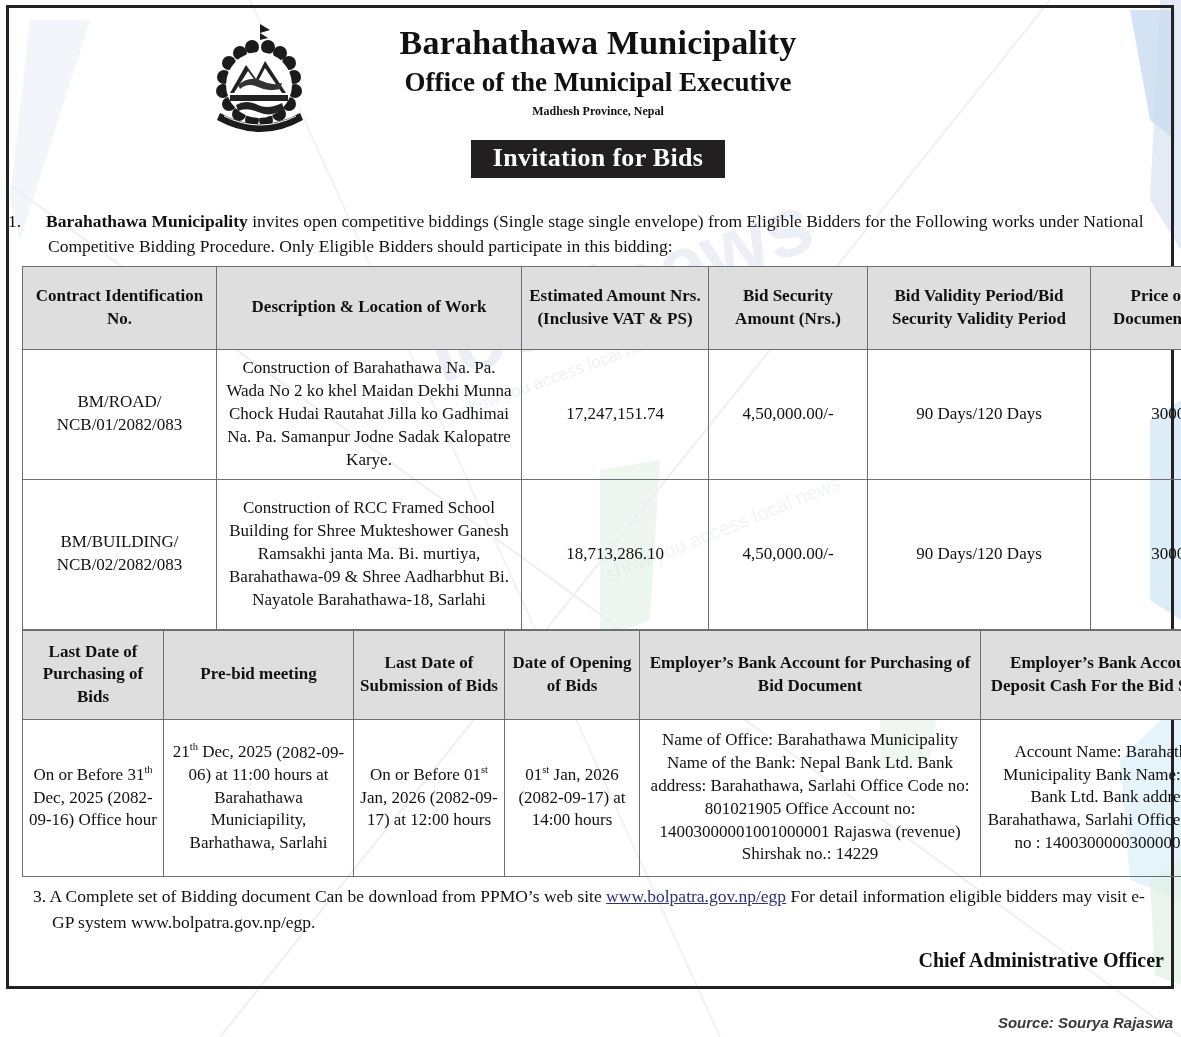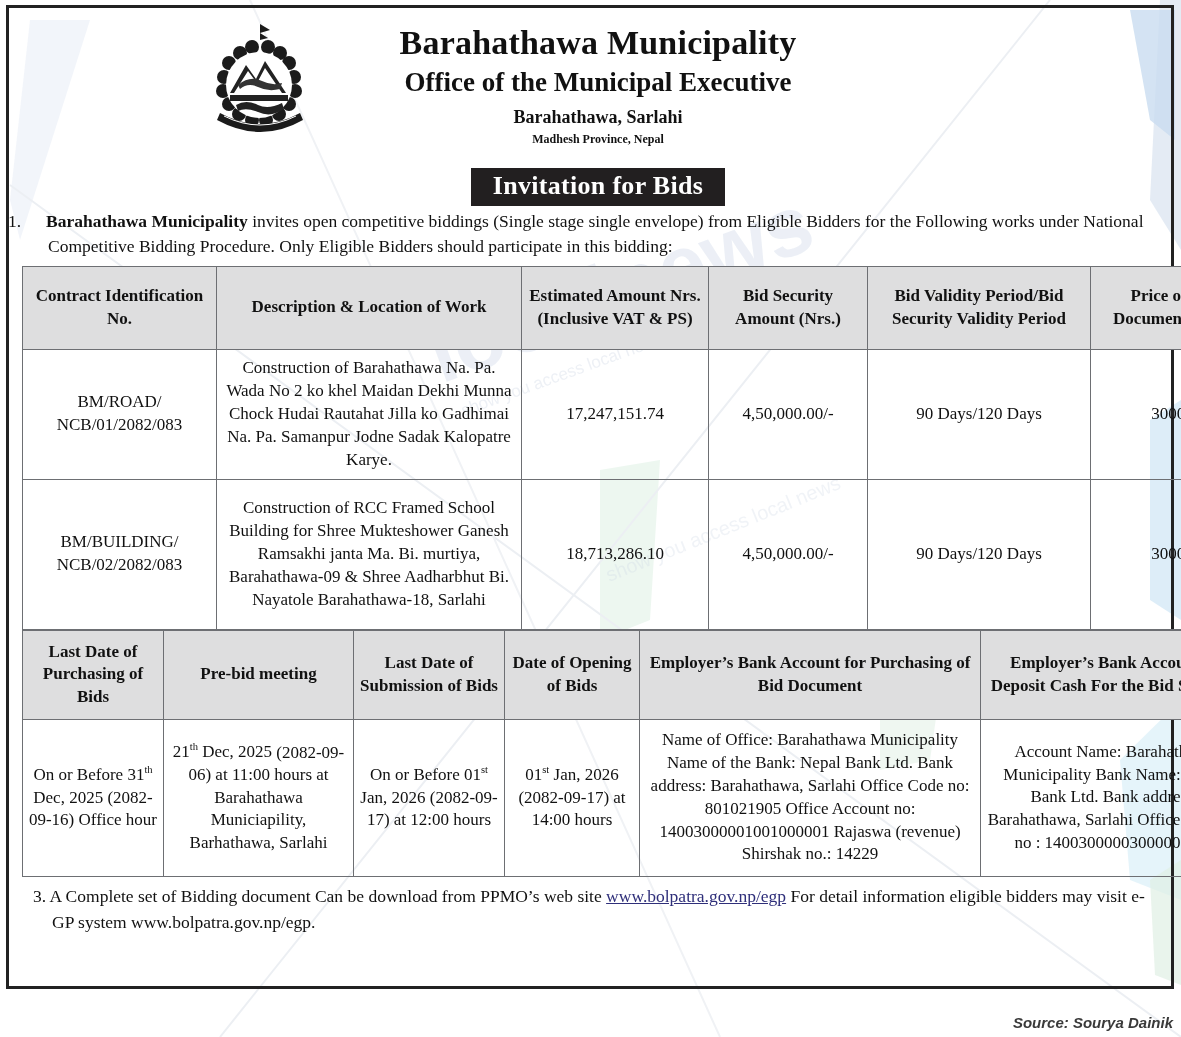--- a/index.html
+++ b/index.html
@@ -276,21 +276,20 @@
         </g>
 
         <path d="M12 92 q40 22 80 0 l3 7 q-42 24 -86 0 Z" fill="#1b1b1b"></path>
         <path d="M16 95 q36 18 72 0" stroke="#ffffff" stroke-width="1" fill="none"></path>
       </svg>
     </div>
 
     <div class="head-lines">
       <div class="org-title">Barahathawa Municipality</div>
       <div class="org-sub">Office of the Municipal Executive</div>
-      <div class="org-addr1">Barahathawa, Sarlahi</div>
       <div class="org-addr2">Madhesh Province, Nepal</div>
       <div class="banner-wrap">
         <span class="banner">Invitation for Bids</span>
       </div>
     </div>
   </div>
 
   <div class="para para-hang">
     <span class="num">1.</span><span class="bold">Barahathawa Municipality</span><span> invites open competitive biddings (Single stage single envelope) from Eligible Bidders for the Following works under National Competitive Bidding Procedure. Only Eligible Bidders should participate in this bidding:</span>
   </div>
@@ -444,15 +443,16 @@
     </tbody>
   </table>
 
   <div class="note3">
     <div class="hang">
       <span>3.</span>
       <span>A Complete set of Bidding document Can be download from PPMO’s web site </span><a class="link" href="#">www.bolpatra.gov.np/egp</a><span> For detail information eligible bidders may visit e-GP system www.bolpatra.gov.np/egp.</span>
     </div>
   </div>
 
+  <div class="cao">Chief Administrative Officer</div>
 </div>
 
-<div class="source">Source: Sourya Dainik</div>
+<div class="source">Source: Sourya Rajaswa</div>
 
 </body></html>

